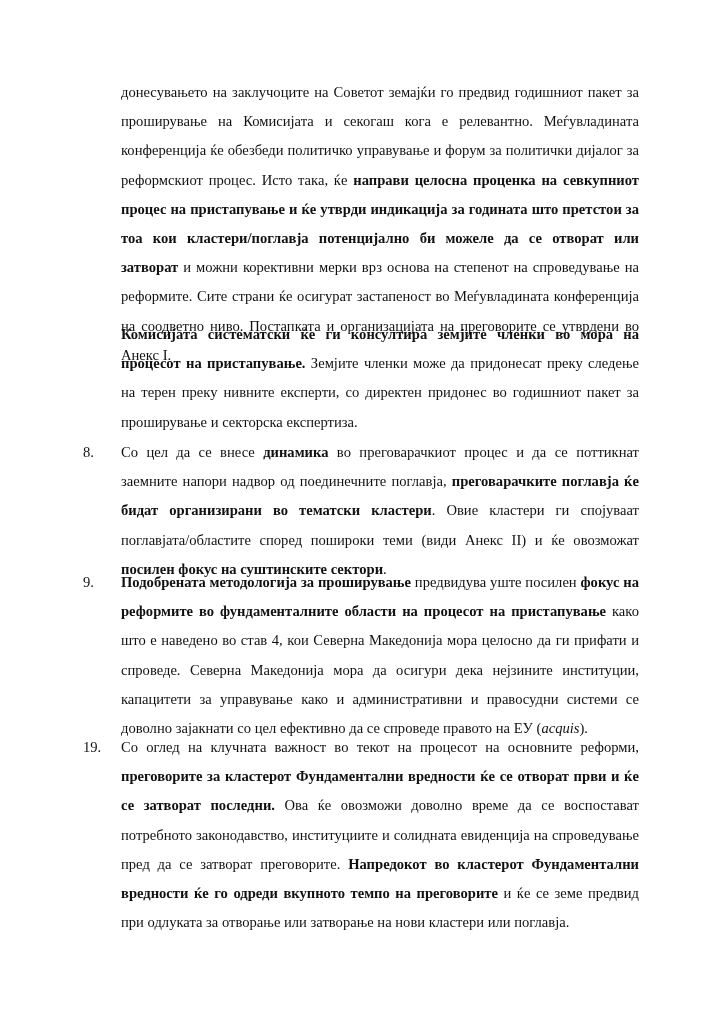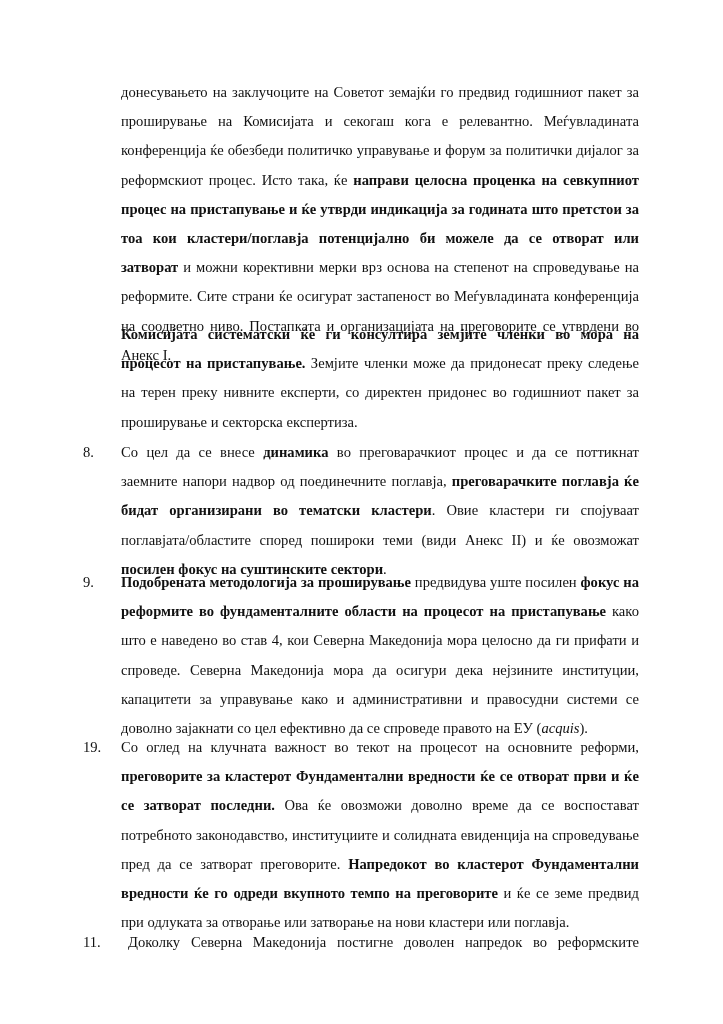--- a/index.html
+++ b/index.html
@@ -31,18 +31,14 @@
   <div class="item" style="top:568px;">
     <span class="num">9.</span>
     <div class="body"><b>Подобрената методологија за проширување</b><span> предвидува уште посилен </span><b>фокус на реформите во фундаменталните области на процесот на пристапување</b><span> како што е наведено во став 4, кои Северна Македонија мора целосно да ги прифати и спроведе. Северна Македонија мора да осигури дека нејзините институции, капацитети за управување како и административни и правосудни системи се доволно зајакнати со цел ефективно да се спроведе правото на ЕУ (</span><i>acquis</i><span>).</span></div>
   </div>
 
   <div class="item" style="top:733px;">
     <span class="num">19.</span>
     <div class="body"><span>Со оглед на клучната важност во текот на процесот на основните реформи, </span><b>преговорите за кластерот Фундаментални вредности ќе се отворат први и ќе се затворат последни.</b><span> Ова ќе овозможи доволно време да се воспостават потребното законодавство, институциите и солидната евиденција на спроведување пред да се затворат преговорите. </span><b>Напредокот во кластерот Фундаментални вредности ќе го одреди вкупното темпо на преговорите</b><span> и ќе се земе предвид при одлуката за отворање или затворање на нови кластери или поглавја.</span></div>
   </div>
 
-  <div class="item" style="top:928px;">
-    <span class="num">11.</span>
-    <div class="body" style="text-align:justify; text-align-last:justify; margin-left:45px;"><span>Доколку Северна Македонија постигне доволен напредок во реформските</span></div>
-  </div>
 
 </div>
 
 </body></html>

